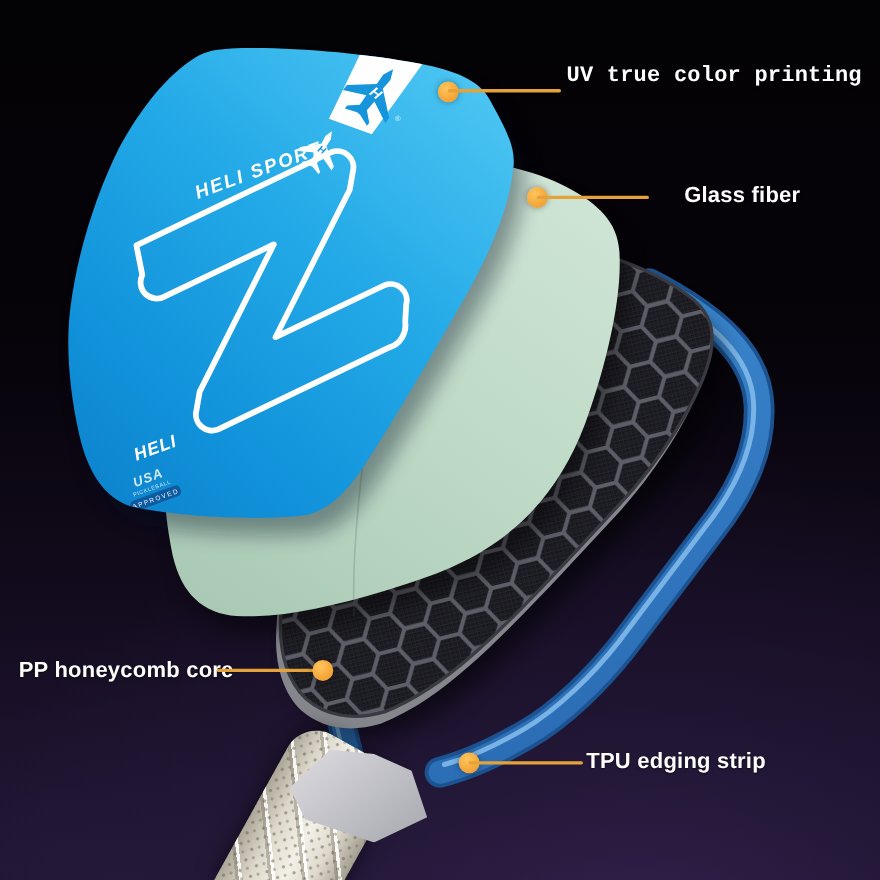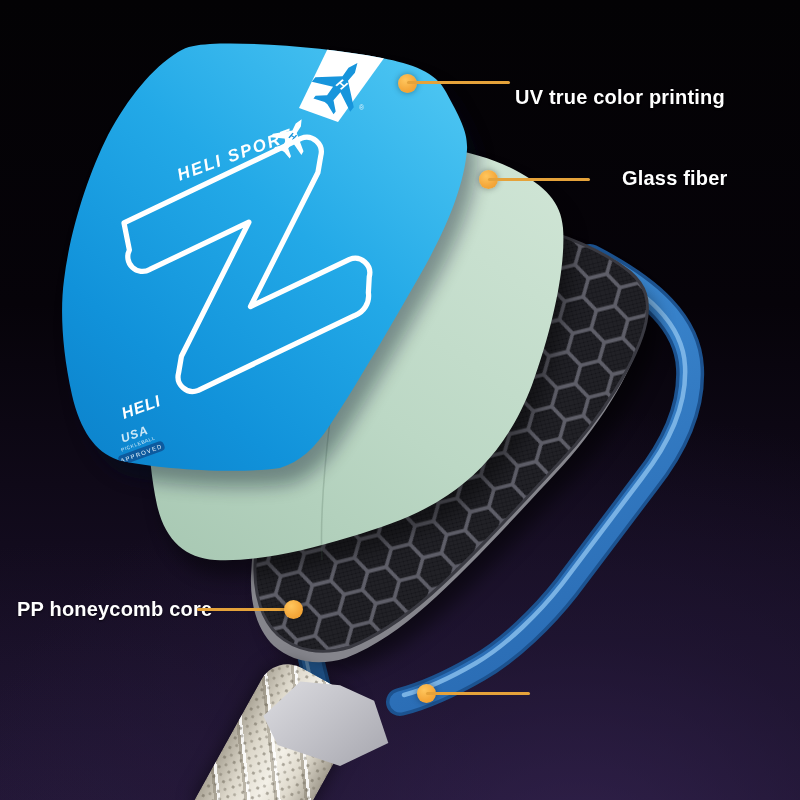--- a/index.html
+++ b/index.html
@@ -156,27 +156,28 @@
 
   <div class="grip-layer">
     <div class="grip"></div>
     <div class="collar"></div>
   </div>
 
   <div class="callouts">
 
     <div class="callout-dot" style="left:398px;top:74px;"></div>
     <div class="callout-line" style="left:407px;top:81px;width:103px;"></div>
-    <div class="callout-label" style="left:515px;top:86px;">UV true color printing</div>
+    <div class="callout-label" style="left:515px;top:58px;font-family:Liberation Mono, monospace;">UV true color printing</div>
 
     <div class="callout-dot" style="left:479px;top:170px;"></div>
     <div class="callout-line" style="left:488px;top:178px;width:102px;"></div>
     <div class="callout-label" style="left:594px;top:167px;margin-left:28px;">Glass fiber</div>
 
     <div class="callout-label" style="left:17px;top:598px;">PP honeycomb core</div>
     <div class="callout-line" style="left:197px;top:608px;width:96px;"></div>
     <div class="callout-dot" style="left:284px;top:600px;"></div>
 
     <div class="callout-dot" style="left:417px;top:684px;"></div>
     <div class="callout-line" style="left:426px;top:692px;width:104px;"></div>
+    <div class="callout-label" style="left:533px;top:681px;">TPU edging strip</div>
   </div>
 
 </div>
 
 </body></html>

